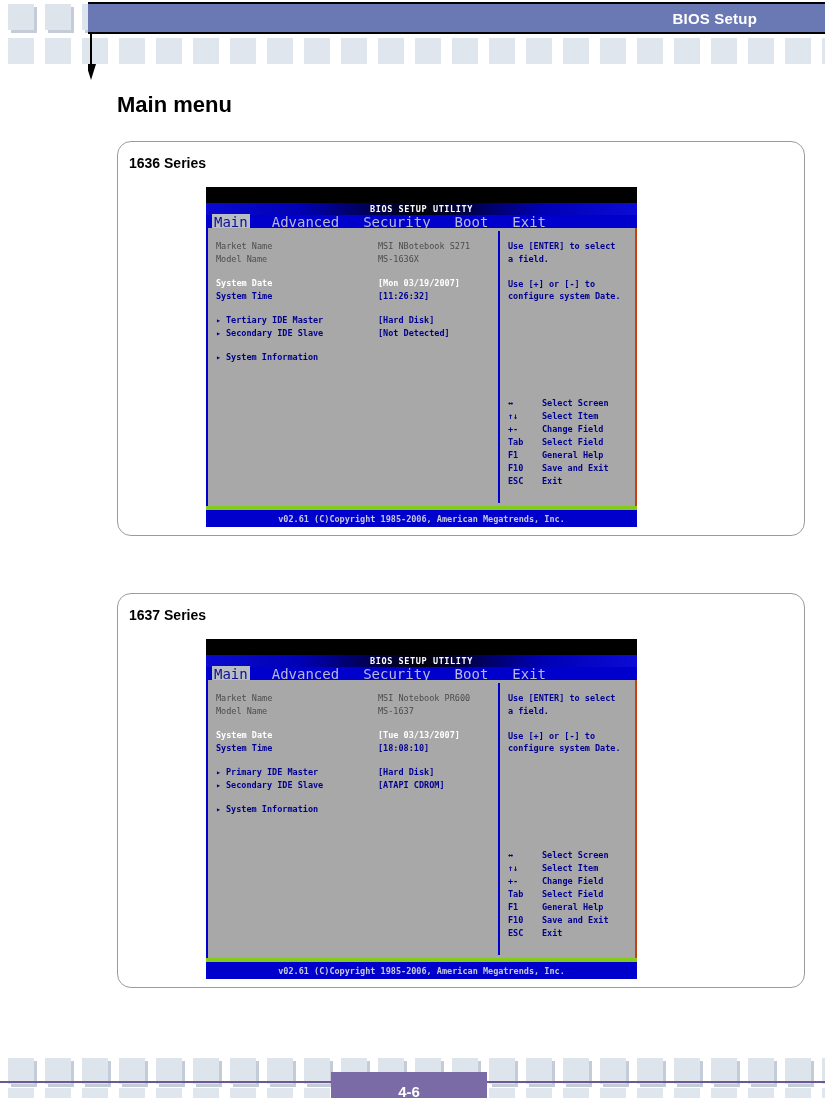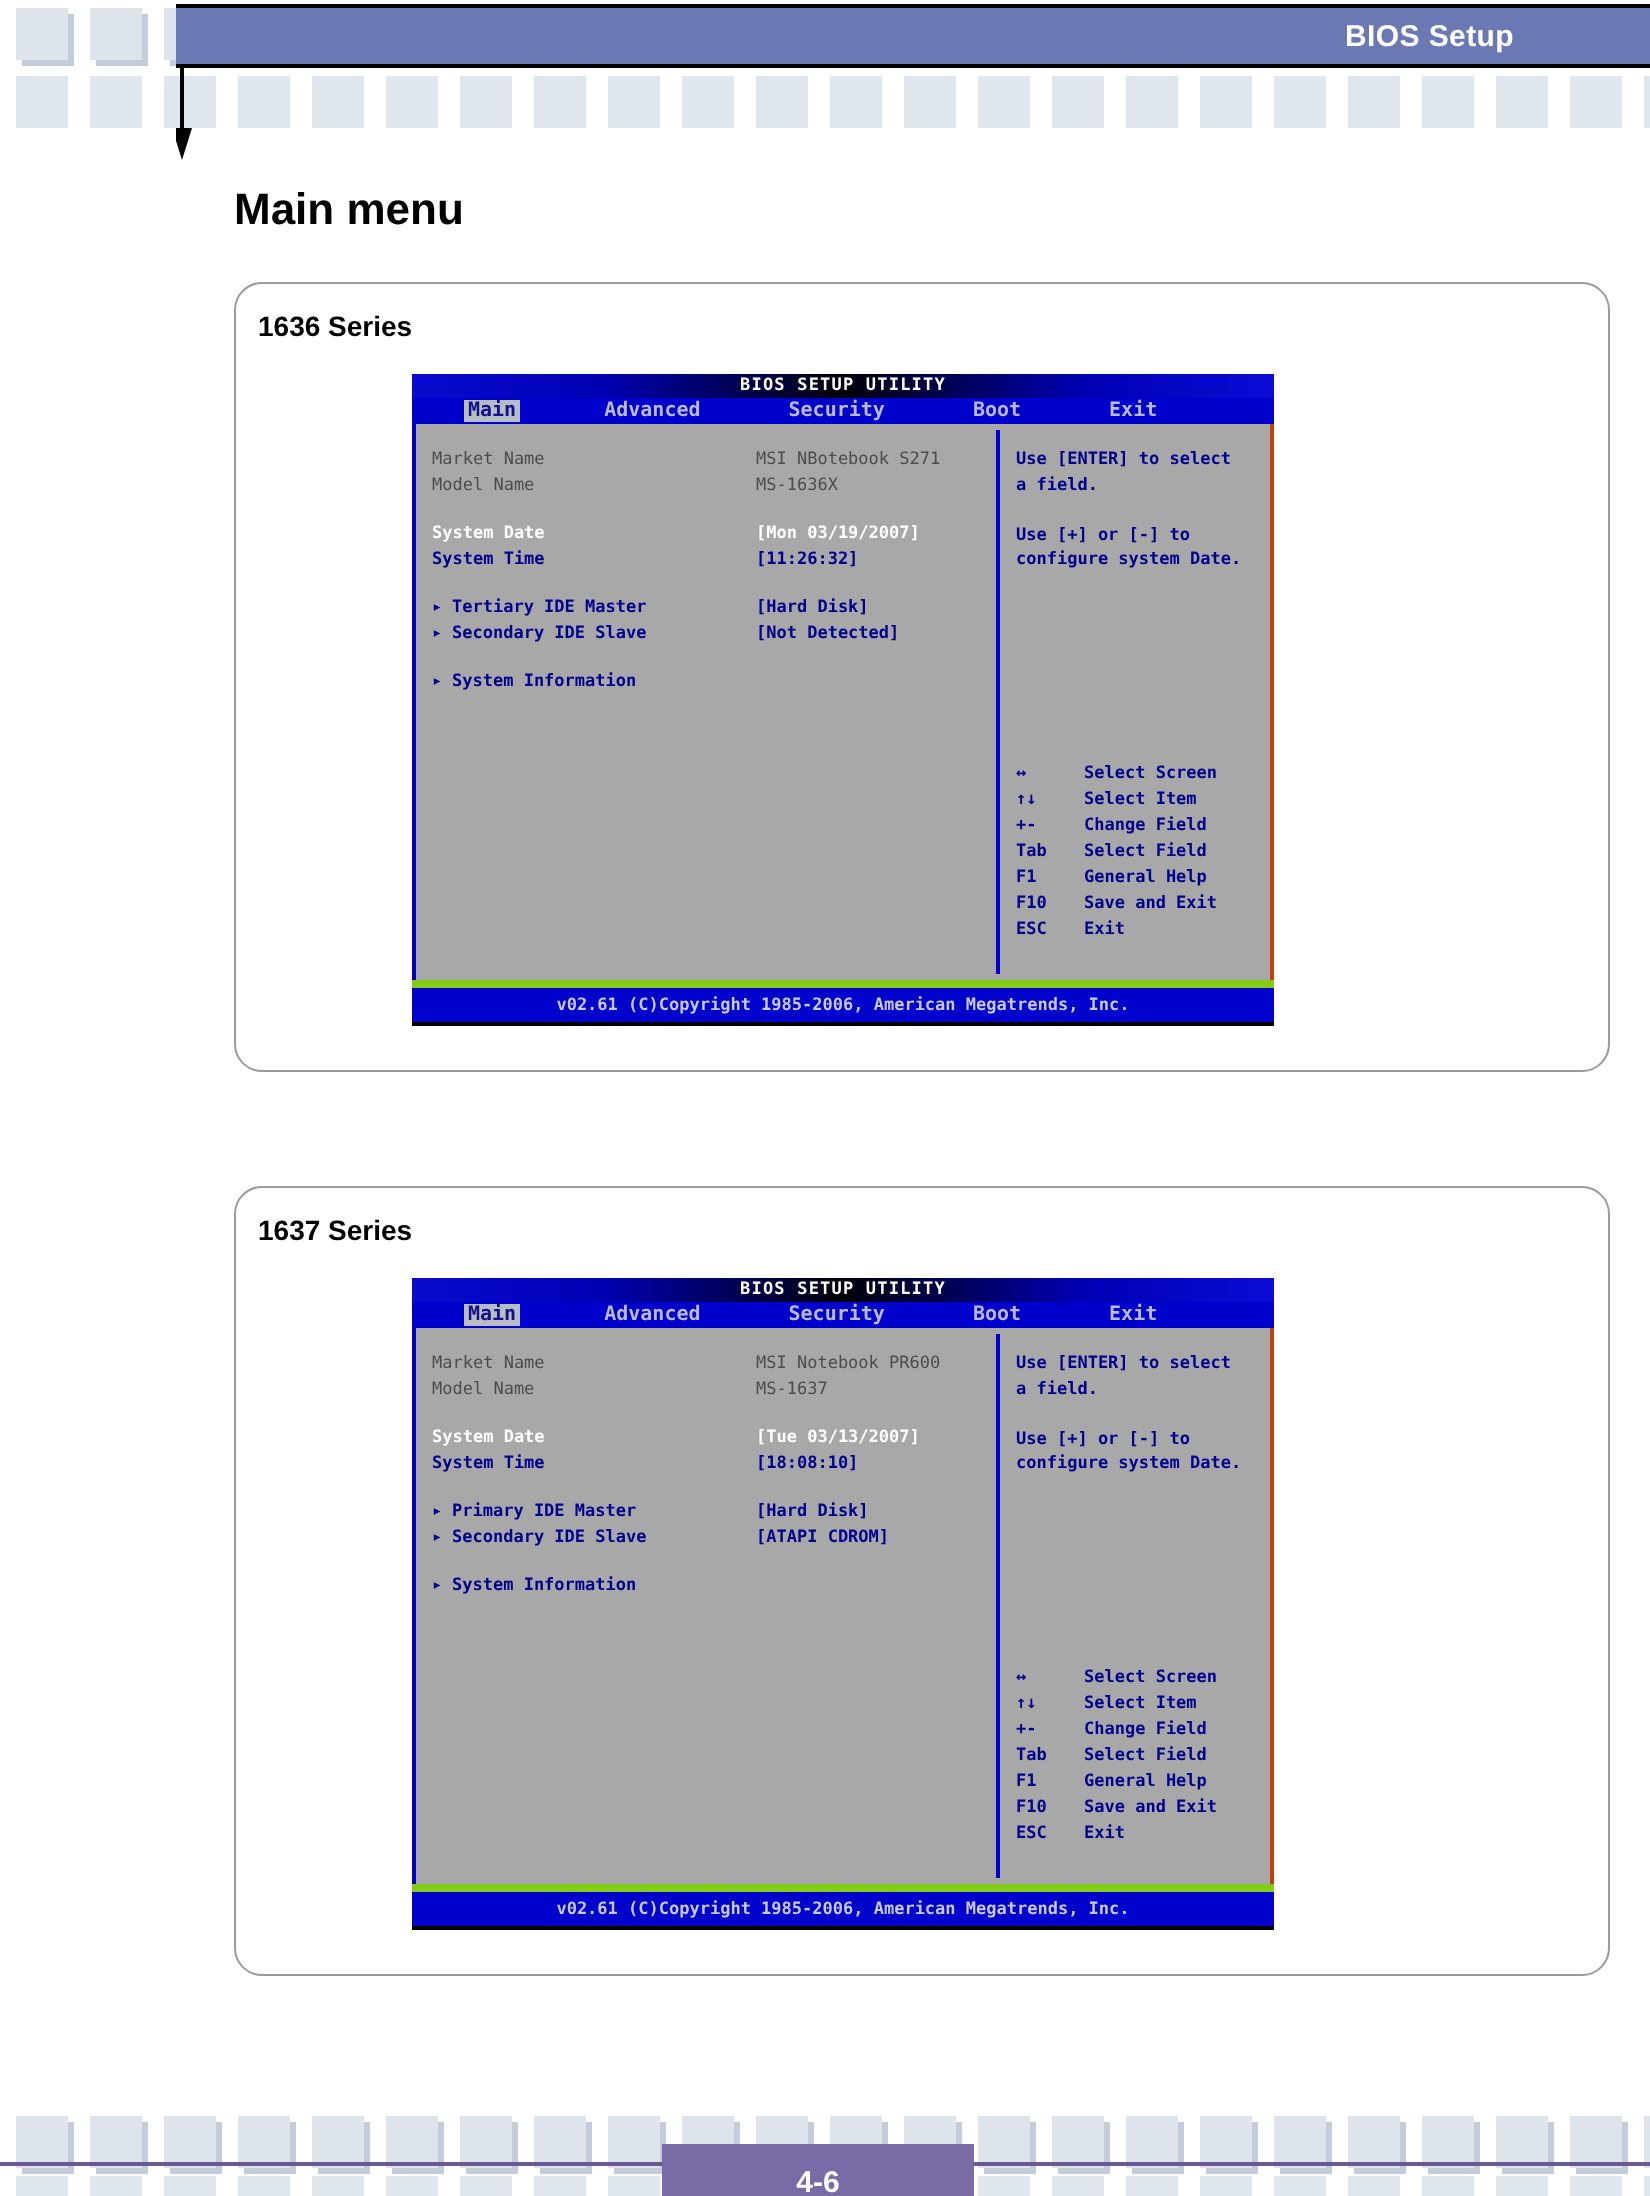--- a/index.html
+++ b/index.html
@@ -121,37 +121,37 @@
   .bios-titlebar {
     height: 12px;
     background: linear-gradient(to right, #0a0ad0 0%, #0000b4 22%, #000008 50%, #0000b4 78%, #0b0bd6 100%);
     color: #ffffff;
     font-size: 8.5px;
     font-weight: bold;
     letter-spacing: .6px;
     display: flex;
     align-items: center;
     justify-content: center;
+    margin-top: 16px;
   }
   .bios-menubar {
     height: 13px;
     background: #0000cc;
     display: flex;
     align-items: center;
     padding-left: 6px;
     box-sizing: border-box;
   }
   .bios-menu-item {
     color: #b9b9d6;
-    font-size: 10px;
-    font-weight: bold;
+    font-size: 14px;
+    font-weight: normal;
     margin-right: 20px;
     padding: 0 2px;
     white-space: nowrap;
-    margin-left: 20px;
   }
   .bios-menu-item.active {
     background: #b8bcc4;
     color: #11118c;
   }
 
   .bios-body {
     position: relative;
     height: 278px;
     background: #a8a8a8;

